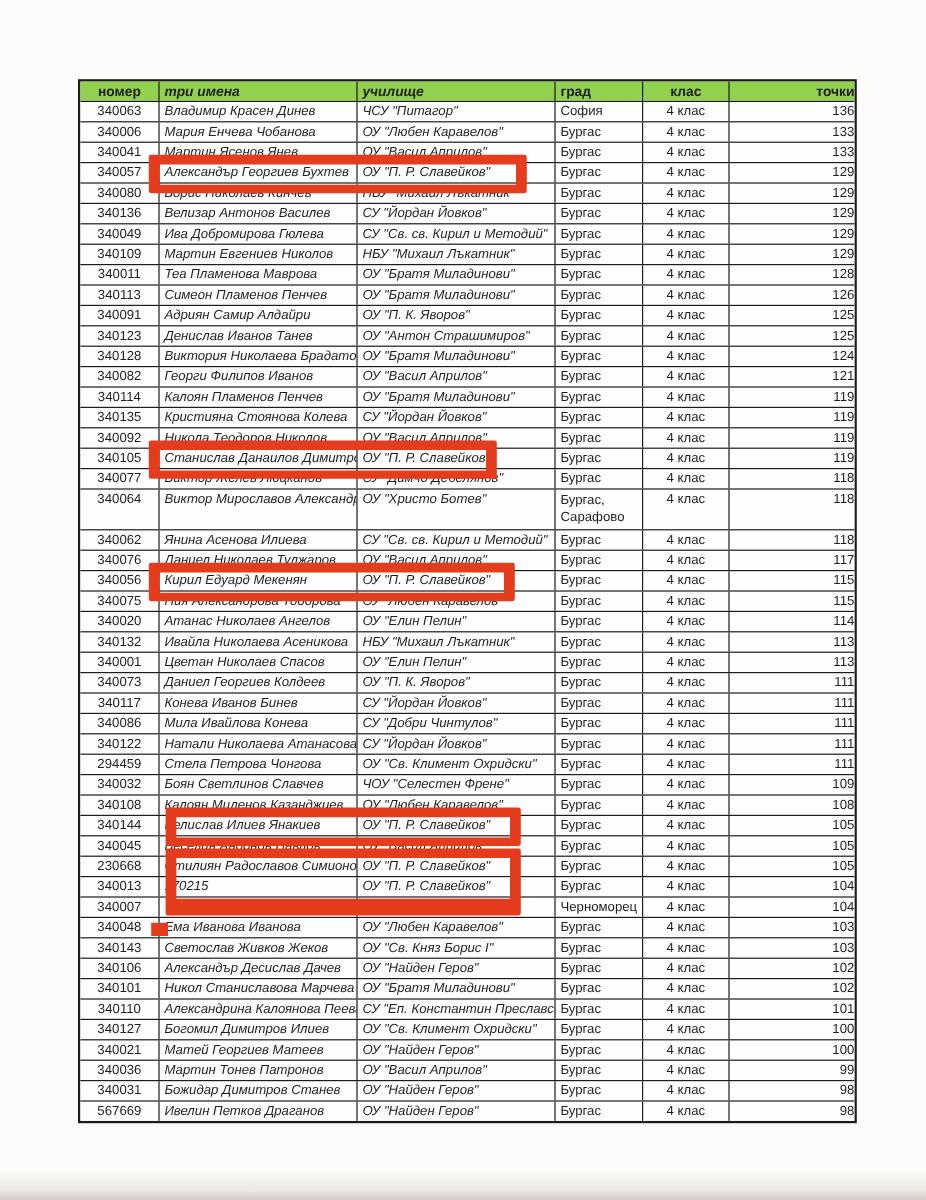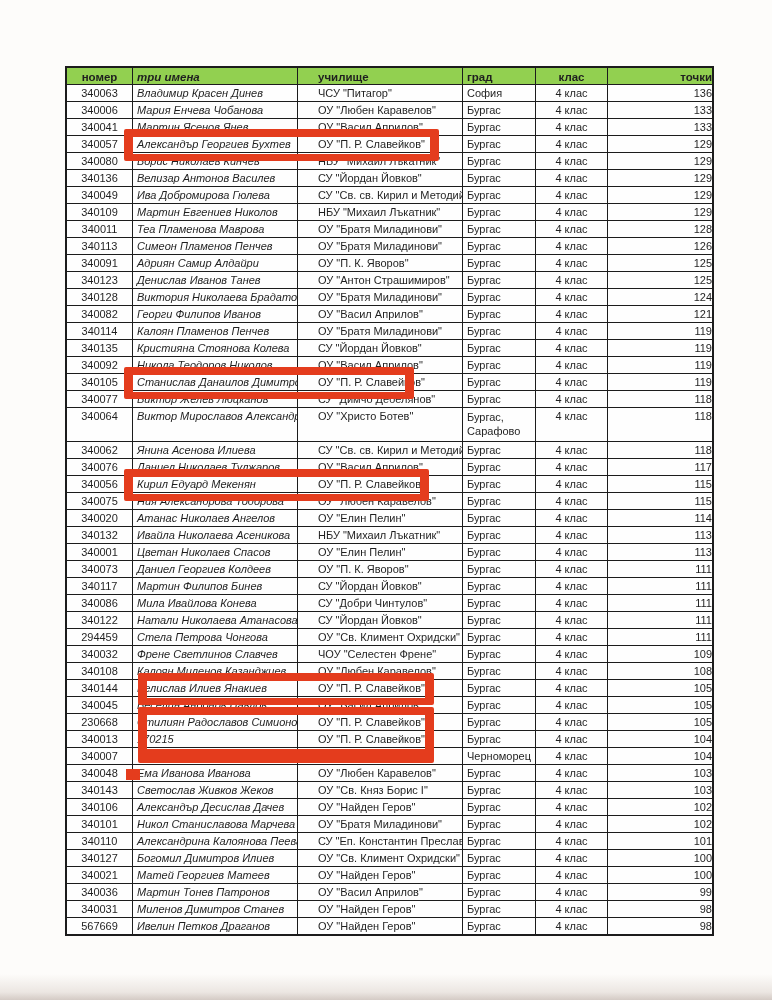--- a/index.html
+++ b/index.html
@@ -28,21 +28,21 @@
   .cell {
     height:100%;
     font-size:11px; line-height:15px;
     padding-top:1px;
     white-space:nowrap; overflow:hidden;
     border-left:1px solid #1c1c1c;
   }
   .cell:first-child { border-left:none; }
   .c-num    { width:65px;  text-align:center; }
   .c-name   { width:165px; text-align:left; padding-left:4px;font-style:italic; }
-  .c-school { width:165px; text-align:left; padding-left:20px; }
+  .c-school { width:165px; text-align:left; padding-left:4px;font-style:italic; }
   .c-city   { width:73px;  text-align:left; padding-left:4px; }
   .c-grade  { width:72px;  text-align:center; }
   .c-points { width:105px; text-align:right; }
   .trow.header .cell { font-size:11.5px; line-height:16px; }
   .trow.tall .c-city { white-space:normal; line-height:14px; padding-top:2px; }
   .hl-box {
     position:absolute;
     border-style:solid;
     background:transparent;
     border-radius:2px;
@@ -289,21 +289,21 @@
     <div class="trow">
       <div class="cell c-num">340073</div>
       <div class="cell c-name">Даниел Георгиев Колдеев</div>
       <div class="cell c-school">ОУ "П. К. Яворов"</div>
       <div class="cell c-city">Бургас</div>
       <div class="cell c-grade">4 клас</div>
       <div class="cell c-points">111</div>
     </div>
     <div class="trow">
       <div class="cell c-num">340117</div>
-      <div class="cell c-name">Мартин Филипов Бинев</div>
+      <div class="cell c-name">Конева Иванов Бинев</div>
       <div class="cell c-school">СУ "Йордан Йовков"</div>
       <div class="cell c-city">Бургас</div>
       <div class="cell c-grade">4 клас</div>
       <div class="cell c-points">111</div>
     </div>
     <div class="trow">
       <div class="cell c-num">340086</div>
       <div class="cell c-name">Мила Ивайлова Конева</div>
       <div class="cell c-school">СУ "Добри Чинтулов"</div>
       <div class="cell c-city">Бургас</div>
@@ -321,21 +321,21 @@
     <div class="trow">
       <div class="cell c-num">294459</div>
       <div class="cell c-name">Стела Петрова Чонгова</div>
       <div class="cell c-school">ОУ "Св. Климент Охридски"</div>
       <div class="cell c-city">Бургас</div>
       <div class="cell c-grade">4 клас</div>
       <div class="cell c-points">111</div>
     </div>
     <div class="trow">
       <div class="cell c-num">340032</div>
-      <div class="cell c-name">Френе Светлинов Славчев</div>
+      <div class="cell c-name">Боян Светлинов Славчев</div>
       <div class="cell c-school">ЧОУ "Селестен Френе"</div>
       <div class="cell c-city">Бургас</div>
       <div class="cell c-grade">4 клас</div>
       <div class="cell c-points">109</div>
     </div>
     <div class="trow">
       <div class="cell c-num">340108</div>
       <div class="cell c-name">Калоян Миленов Казанджиев</div>
       <div class="cell c-school">ОУ "Любен Каравелов"</div>
       <div class="cell c-city">Бургас</div>
@@ -441,21 +441,21 @@
     <div class="trow">
       <div class="cell c-num">340036</div>
       <div class="cell c-name">Мартин Тонев Патронов</div>
       <div class="cell c-school">ОУ "Васил Априлов"</div>
       <div class="cell c-city">Бургас</div>
       <div class="cell c-grade">4 клас</div>
       <div class="cell c-points">99</div>
     </div>
     <div class="trow">
       <div class="cell c-num">340031</div>
-      <div class="cell c-name">Миленов Димитров Станев</div>
+      <div class="cell c-name">Божидар Димитров Станев</div>
       <div class="cell c-school">ОУ "Найден Геров"</div>
       <div class="cell c-city">Бургас</div>
       <div class="cell c-grade">4 клас</div>
       <div class="cell c-points">98</div>
     </div>
     <div class="trow">
       <div class="cell c-num">567669</div>
       <div class="cell c-name">Ивелин Петков Драганов</div>
       <div class="cell c-school">ОУ "Найден Геров"</div>
       <div class="cell c-city">Бургас</div>

